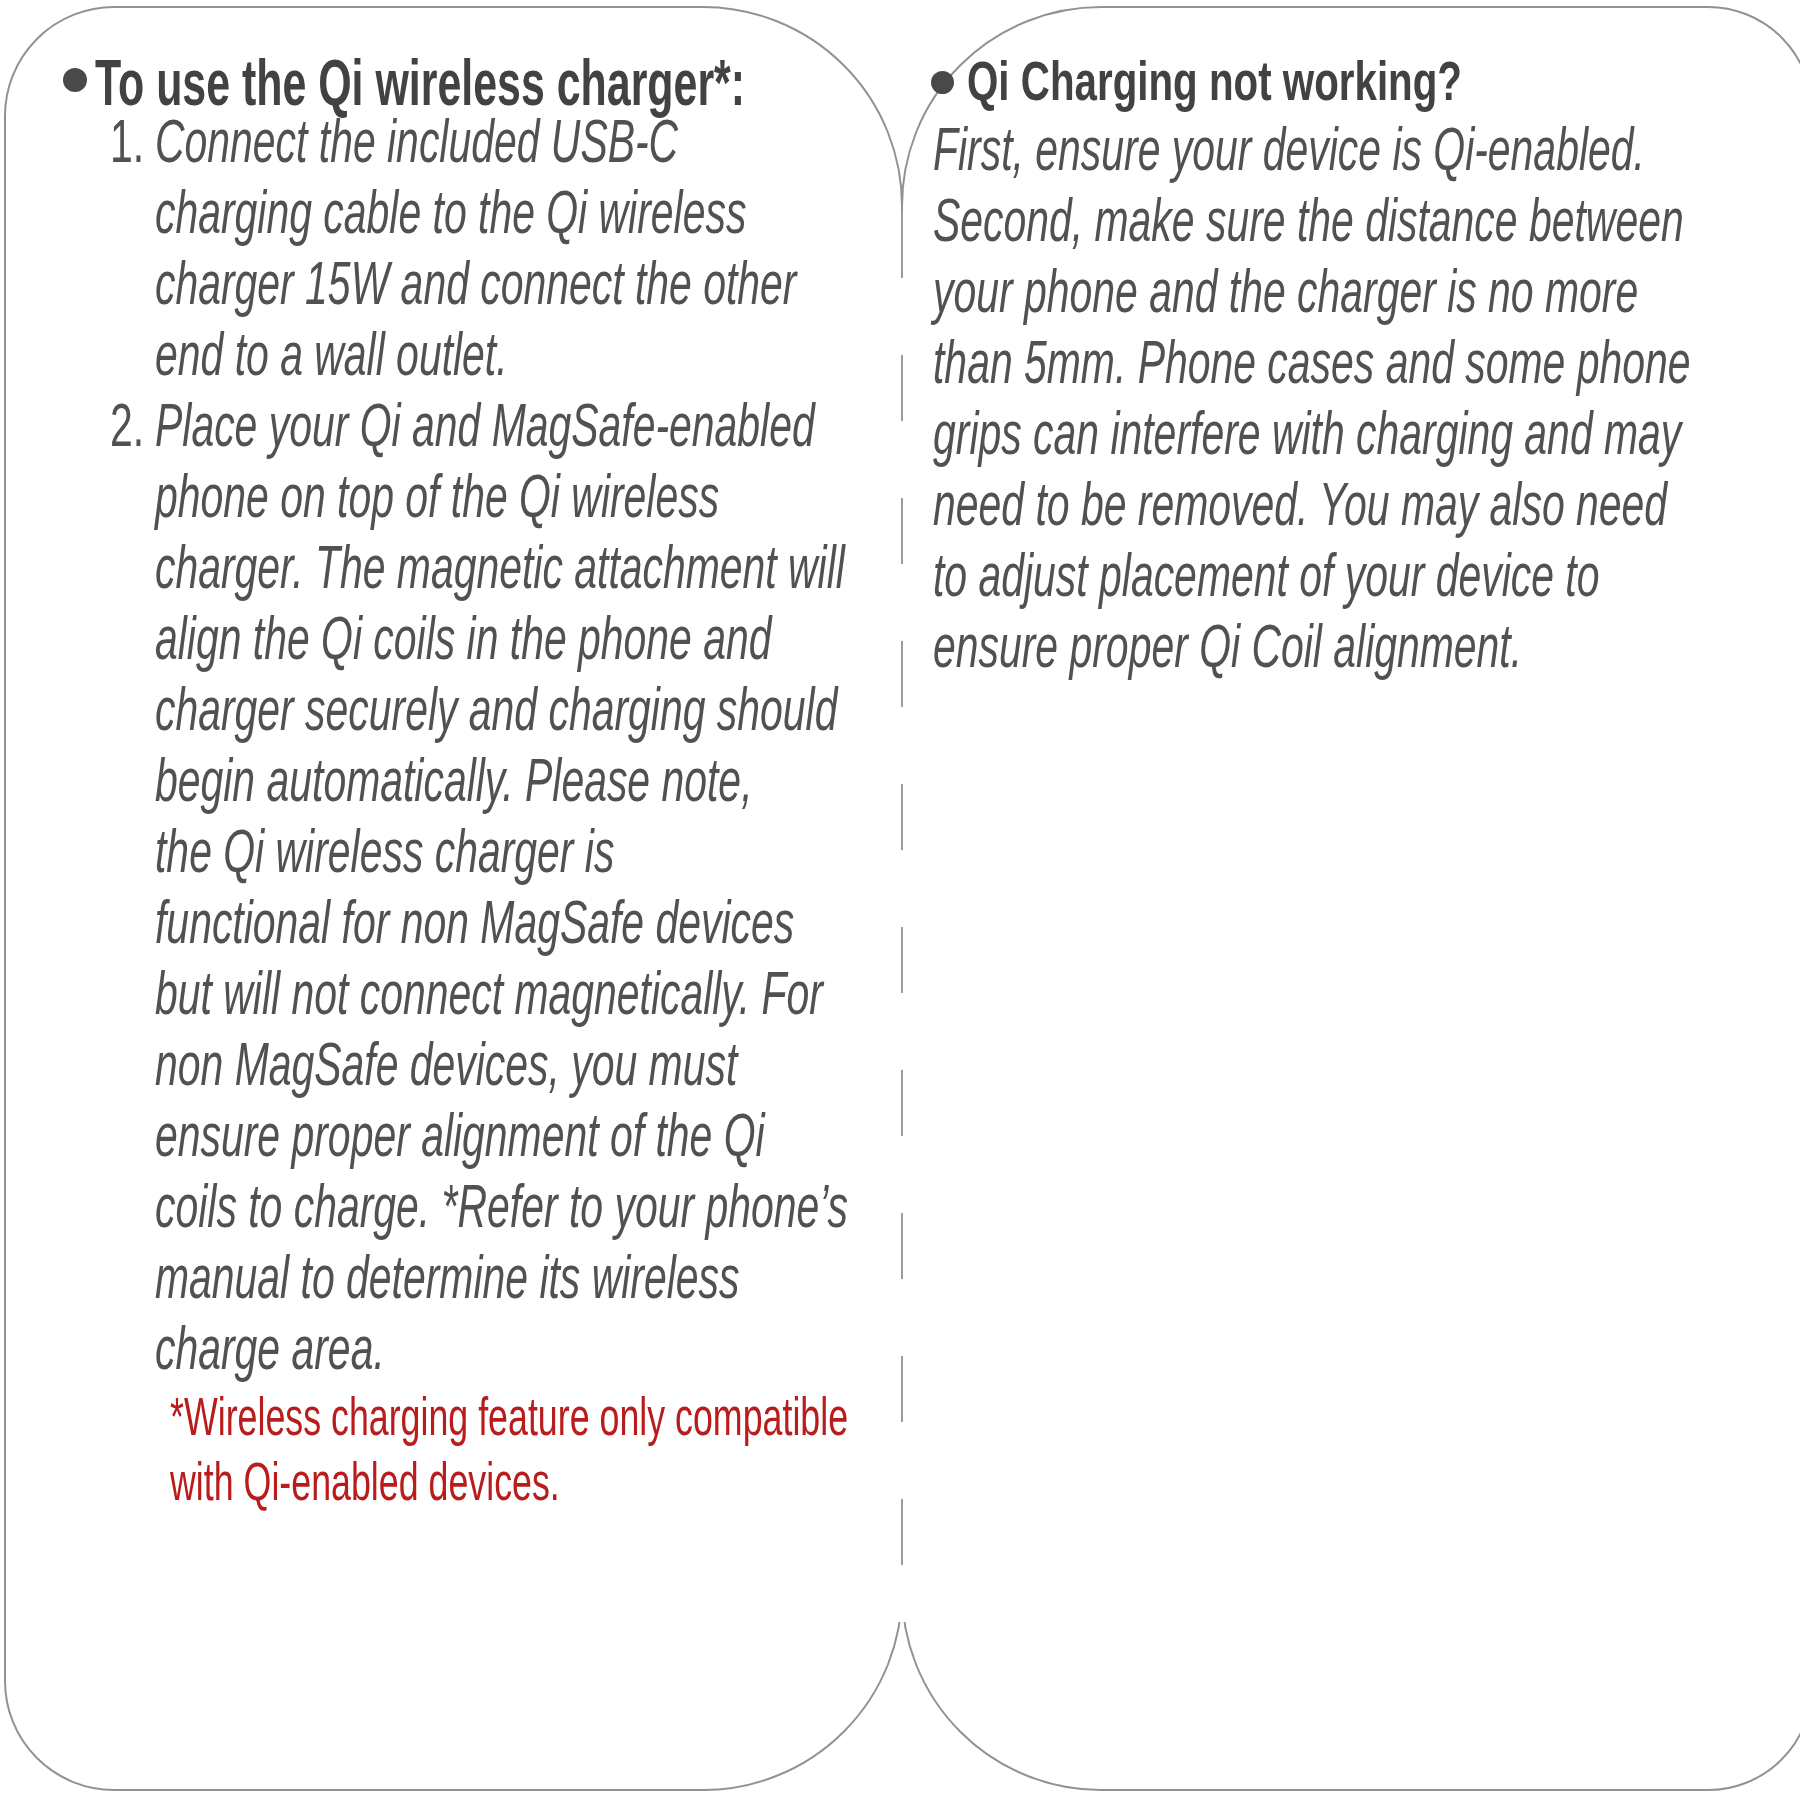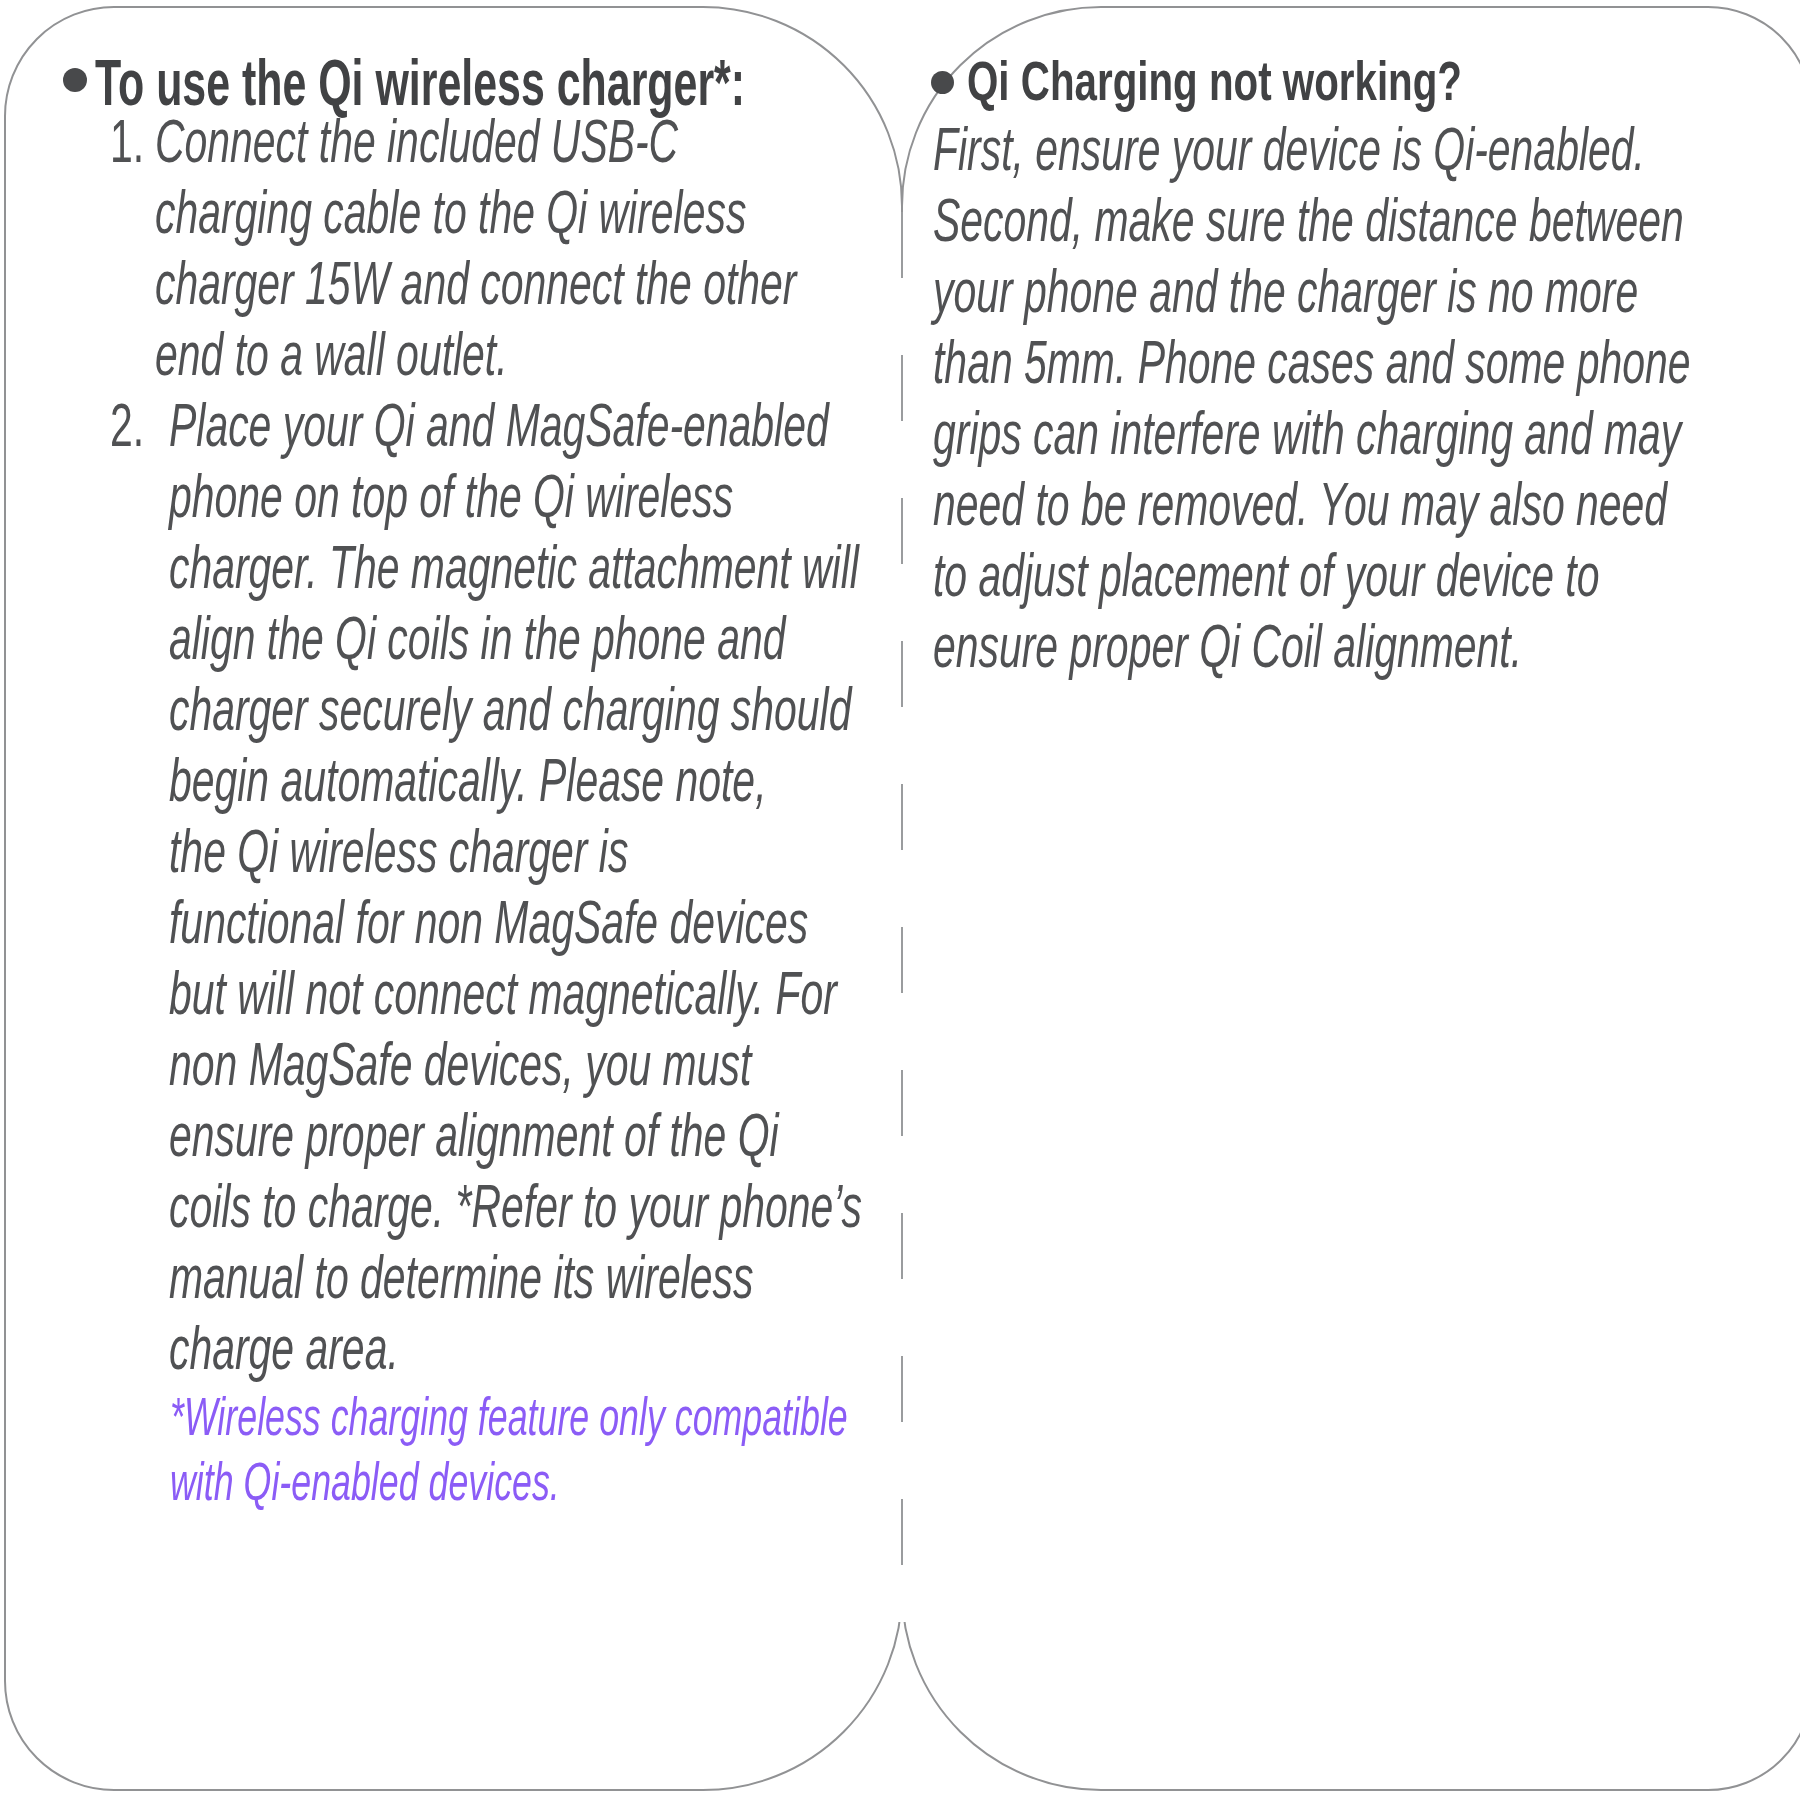--- a/index.html
+++ b/index.html
@@ -98,29 +98,28 @@
     font-size: 62px;
     line-height: 71px;
     color: #505153;
     white-space: pre;
     transform: scaleX(0.66);
     transform-origin: 0 50%;
   }
   .num-1 { top: 105px; }
   .num-2 { top: 389px; }
   .lines-step1 { left: 155px; top: 105px; }
-  .lines-step2 { left: 169px; top: 389px; }
+  .lines-step2 { left: 155px; top: 389px; }
   .lines-right { left: 933px; top: 113px; }
   .footnote {
     position: absolute;
     left: 170px; top: 1384px;
     font-size: 53px;
     line-height: 65px;
-    font-style: italic;
-    color: #8b5cf6;
+    color: #b91c1c;
   }
   .footnote .ln {
     white-space: pre;
     transform: scaleX(0.675);
     transform-origin: 0 50%;
   }
 </style>
 </head>
 <body>
 

